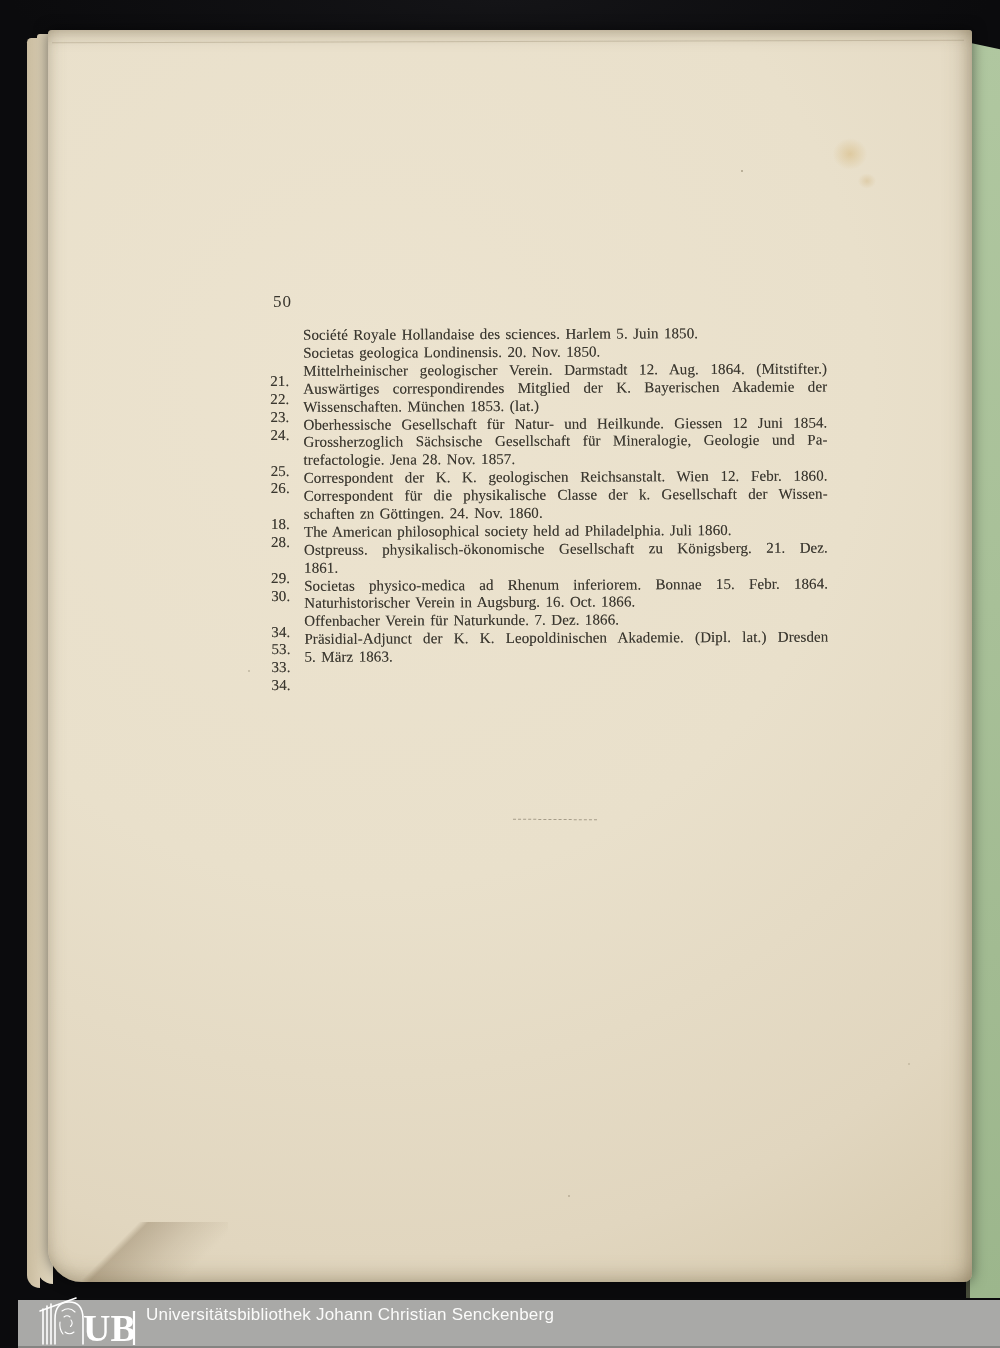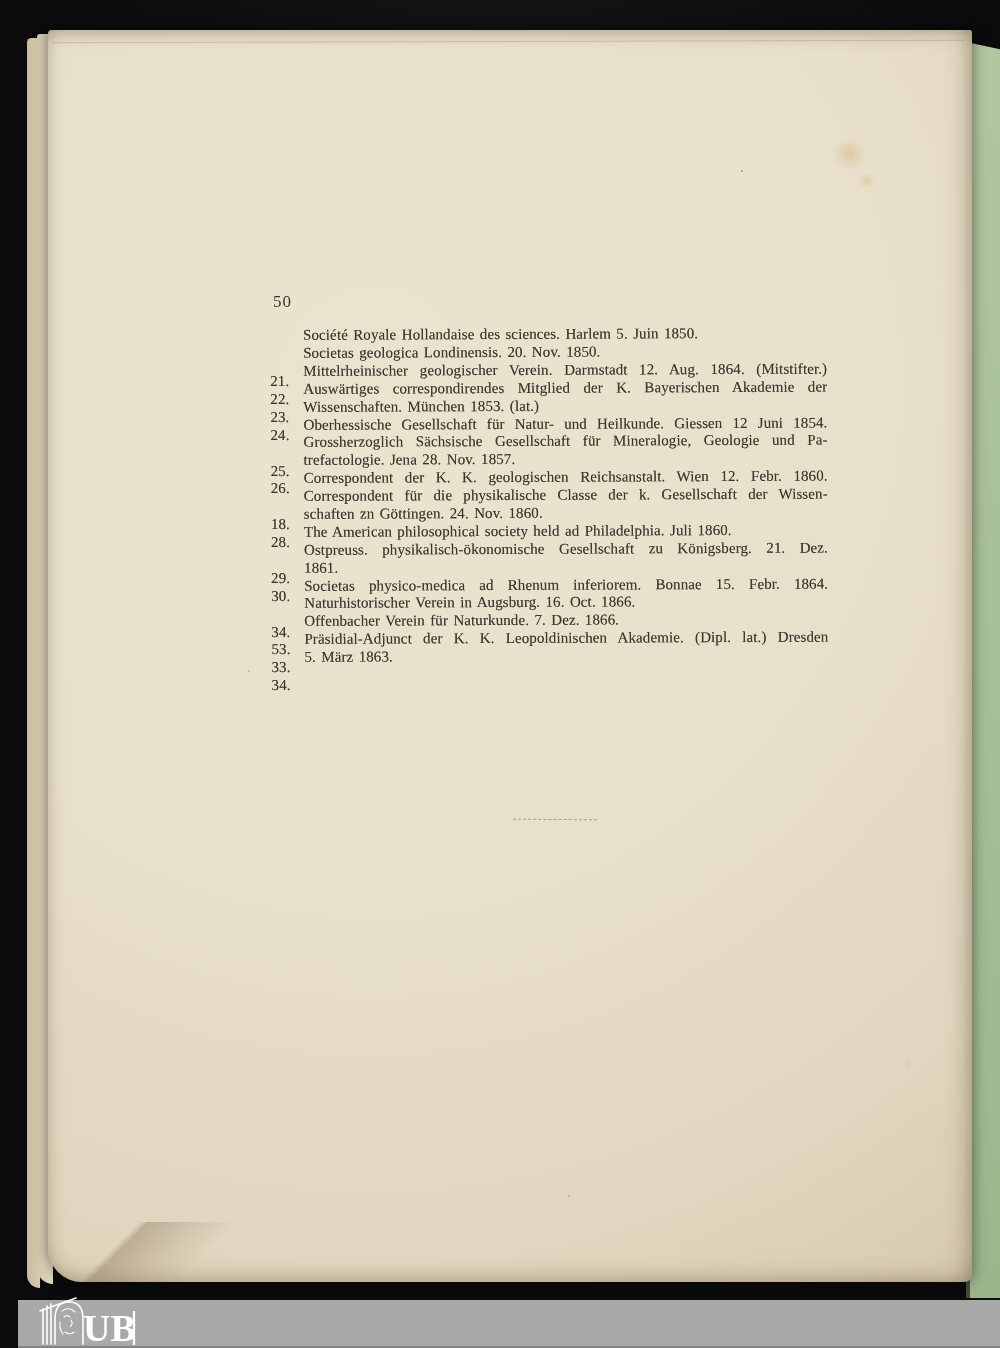--- a/index.html
+++ b/index.html
@@ -196,16 +196,17 @@
         <path d="M22,15 Q29,10 35,16"></path>
         <path d="M24,21 q3,-2.5 6,0"></path>
         <path d="M31,24 q2.5,3.5 -0.5,6.5"></path>
         <path d="M25,36 q4.5,3.5 9,0"></path>
         <path d="M20,26 q-1,7 3,12"></path>
       </g>
       <text x="43" y="45" font-size="38" font-weight="bold" fill="#ffffff" font-family="'Liberation Serif','DejaVu Serif',serif">UB</text>
       <line x1="94" y1="15" x2="94" y2="49" stroke="#ffffff" stroke-width="2.2"></line>
     </svg>
     <div class="footer-text">
+      <div>Universitätsbibliothek Johann Christian Senckenberg</div>
     </div>
   </div>
 
 </div>
 
 </body></html>

